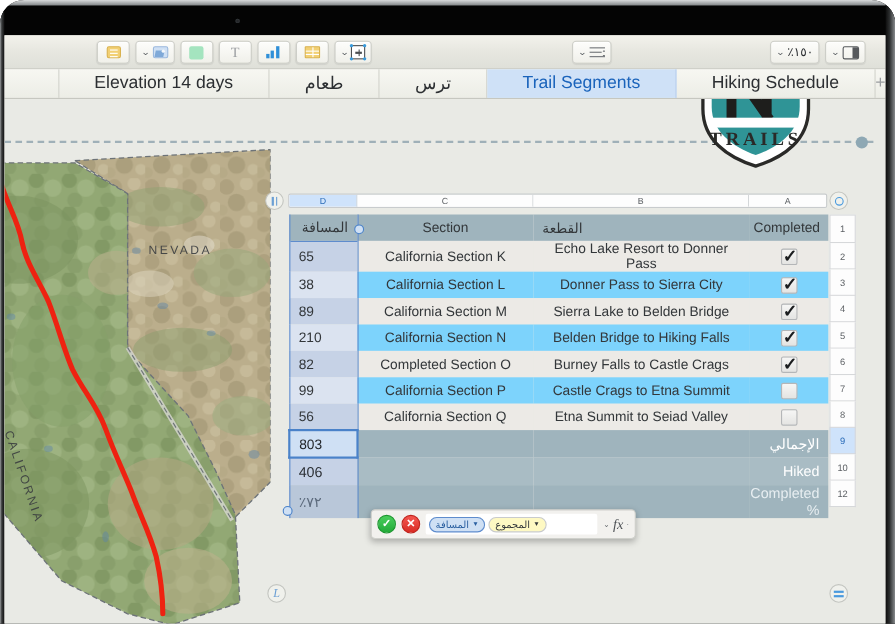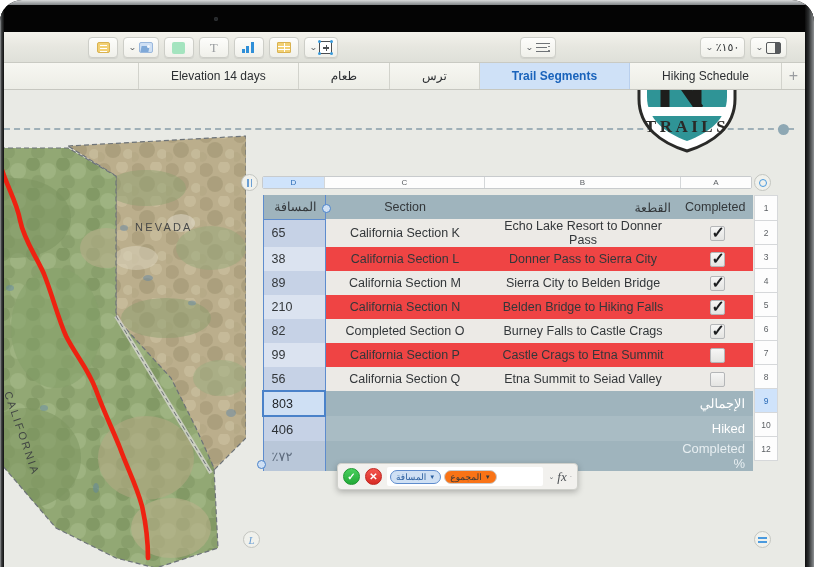--- a/index.html
+++ b/index.html
@@ -139,25 +139,25 @@
   
   .tabbar {
     position: absolute; left: 0; top: 31px; width: 801px; height: 27px;
     background: linear-gradient(180deg,#f7f7f2,#ecede6);
     border-bottom: 1px solid #c6c7c0;
     display: flex; align-items: stretch;
   }
   .tabspacer { width: 208px; }
   .tab {
     display: flex; align-items: center; justify-content: center;
-    font-size: 12px; color: #2c2f32; padding: 0 32px;
+    font-size: 16px; color: #2c2f32; padding: 0 32px;
     border-right: 1px solid #d2d3cc; white-space: nowrap;
   }
   .tab.sep-left { border-left: 1px solid #d2d3cc; }
-  .tab.active { background: #cfe1f7; color: #1a63bb; border-right-color:#b9cfed;font-weight:bold; }
+  .tab.active { background: #cfe1f7; color: #1a63bb; border-right-color:#b9cfed; }
   .tab.rtl { direction: rtl; }
   .tab-add {
     display:flex; align-items:center; justify-content:center; width: 36px;
     font-size: 16px; color: #9a9da0; font-weight: 300;
   }
 
   
   .canvas {
     position: absolute; left: 0; top: 58px; width: 801px; height: 477px;
     background: #e9eae5;
@@ -222,24 +222,24 @@
   }
   table.sheet td { height: 24px; font-size: 12.5px; padding: 0 8px; color: #33373a; }
   .hdr td {
     background: #9fb4bd; color: #ffffff; font-size: 13px; height: 26px;
   }
   .c-dist { width: 62px; }
   .c-sec  { width: 160px; text-align: center; }
   .c-leg  { width: 196px; text-align: center; }
   .c-comp { width: 72px; text-align: center; }
   .hdr .c-dist { text-align: right; direction: rtl; }
-  .hdr .c-leg { text-align: right; direction: rtl; padding-right: 10px; margin-top: 26px; }
+  .hdr .c-leg { text-align: left; direction: rtl; padding-right: 10px; margin-top: 26px; }
   .hdr .c-comp { text-align: left; padding-left: 4px; }
   tr.odd td { background: #eceae6; }
-  tr.even td { background: #ef4444; }
+  tr.even td { background: #7dd3fc; }
   tr.odd td.c-dist { background: #c6d2e6; }
   tr.even td.c-dist { background: #dbe3f0; }
   td.c-dist { color: #2e3237; border-left: 1px solid #5e8ccd; border-right: 1px solid #5e8ccd; }
   tr.r1 td.c-dist { border-top: 1px solid #5e8ccd; }
   .chk {
     display: inline-block; width: 15px; height: 15px;
     border: 1px solid #b4b6b8; border-radius: 2px;
     background: linear-gradient(180deg,#f6f6f5,#e4e4e2);
     position: relative; vertical-align: middle;
   }
@@ -292,21 +292,21 @@
   .ffield {
     flex: 1; height: 19px; background: #fff; border-radius: 2px;
     display: flex; align-items: center; justify-content: flex-end; gap: 3px;
     padding: 0 3px; direction: rtl; overflow: hidden;
   }
   .pill {
     height: 14px; border-radius: 7px; padding: 0 5px;
     display: flex; align-items: center; gap: 3px; font-size: 9px; white-space: nowrap;
   }
   .pill.blue { background:#cfe0f4; border:1px solid #5e8ccd; color:#2a5fa0; }
-  .pill.grey { background:#f97316; border:1px solid #c9cbcd; color:#34383b; }
+  .pill.grey { background:#fef9c3; border:1px solid #c9cbcd; color:#34383b; }
   .pill .tri { font-size: 6px; line-height:1; }
   .fx {
     font-family: "Liberation Serif", serif; font-style: italic;
     font-size: 13px; color: #4e5256; display:flex; align-items:center; gap:3px;
   }
   .fx .mini { font-size: 7px; font-style: normal; color:#6a6e72; }
 </style>
 </head>
 <body>
 
@@ -531,21 +531,21 @@
           </tr>
           <tr class="even">
             <td class="c-dist">38</td>
             <td class="c-sec">California Section L</td>
             <td class="c-leg">Donner Pass to Sierra City</td>
             <td class="c-comp"><span class="chk on"></span></td>
           </tr>
           <tr class="odd">
             <td class="c-dist">89</td>
             <td class="c-sec">California Section M</td>
-            <td class="c-leg">Sierra City to Belden Bridge</td>
+            <td class="c-leg">Sierra Lake to Belden Bridge</td>
             <td class="c-comp"><span class="chk on"></span></td>
           </tr>
           <tr class="even">
             <td class="c-dist">210</td>
             <td class="c-sec">California Section N</td>
             <td class="c-leg">Belden Bridge to Hiking Falls</td>
             <td class="c-comp"><span class="chk on"></span></td>
           </tr>
           <tr class="odd">
             <td class="c-dist">82</td>

